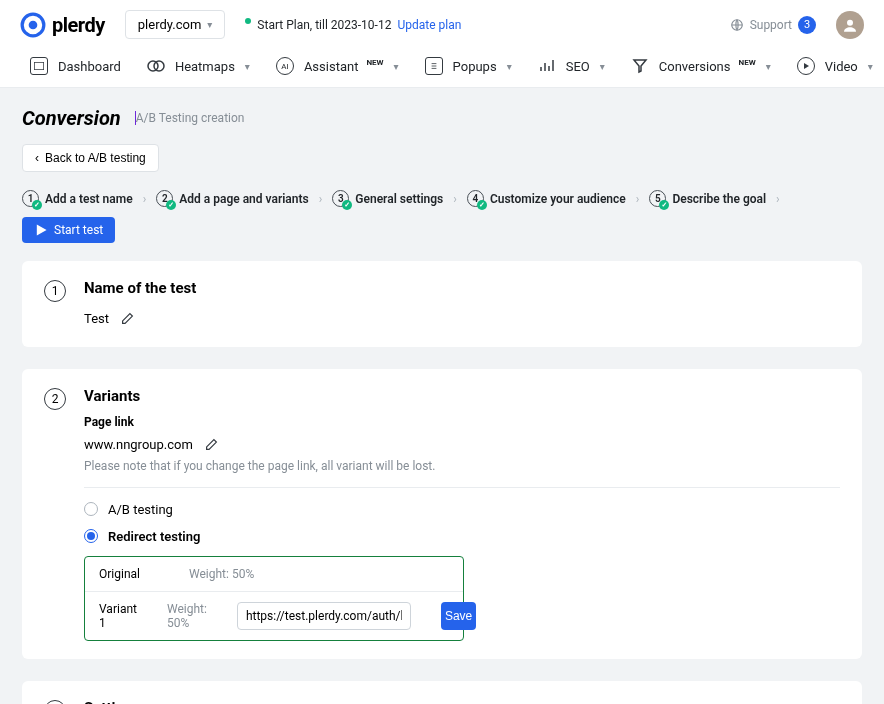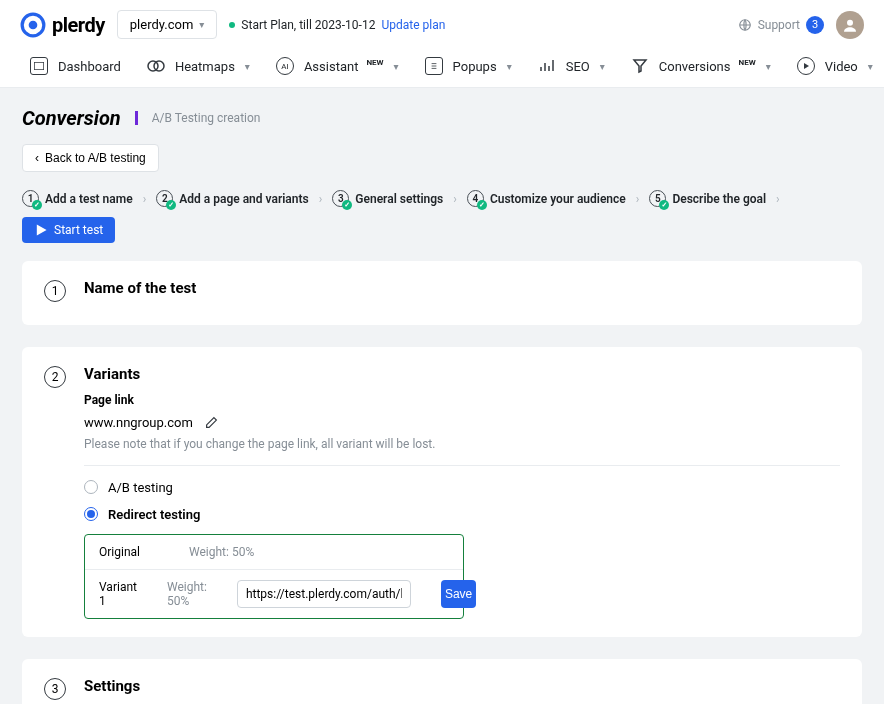--- a/index.html
+++ b/index.html
@@ -1,37 +1,37 @@
 <!DOCTYPE html>
 <html><head>
 <meta charset="utf-8">
 <style>
   * { box-sizing: border-box; }
   body { margin:0; font-family: -apple-system, BlinkMacSystemFont, "Segoe UI", Roboto, Arial, sans-serif; font-size:13px; color:#000; background:#f1f3f5; width:884px; }
   .header { display:flex; align-items:center; justify-content:space-between; padding:10px 20px; background:#fff; }
-  .header-left, .header-right { display:flex; align-items:center; gap:12px; }
+  .header-left, .header-right { display:flex; align-items:center; gap:20px; }
   .logo { display:flex; align-items:center; gap:6px; font-size:20px; font-weight:700; letter-spacing:-0.5px; }
   .logo svg { width:26px; height:26px; }
   .domain-btn { display:flex; align-items:center; gap:6px; border:1px solid #dee2e6; border-radius:4px; padding:6px 12px; font-size:13px; cursor:pointer; background:#fff; }
-  .plan { display:flex; align-items:center; gap:6px; font-size:12px; color:#212529; }
+  .plan { display:flex; align-items:flex-start; gap:6px; font-size:12px; color:#212529; }
   .plan .dot { width:6px; height:6px; border-radius:50%; background:#10b981; }
   .plan .upd { color:#2563eb; cursor:pointer; }
   .support { display:flex; align-items:center; gap:6px; font-size:12px; color:#868e96; cursor:pointer; }
   .support .badge { width:18px; height:18px; border-radius:50%; background:#2563eb; color:#fff; font-size:11px; display:flex; align-items:center; justify-content:center; }
   .avatar { width:28px; height:28px; border-radius:50%; background:#b0a090; display:flex; align-items:center; justify-content:center; color:#fff; font-size:11px; }
   .nav { display:flex; gap:26px; padding:8px 30px 12px; background:#fff; border-bottom:1px solid #e9ecef; }
   .nav-item { display:flex; align-items:center; gap:10px; font-size:13px; color:#212529; cursor:pointer;justify-content:center; }
   .nav-ico { width:18px; height:18px; border:1.5px solid #343a40; border-radius:3px; display:flex; align-items:center; justify-content:center; flex-shrink:0; }
   .nav-ico.round { border-radius:50%; }
   .nav-ico.none { border:none; }
   .new-badge { font-size:8px; font-weight:700; position:relative; top:-4px; margin-left:-2px; }
   .content { padding:18px 22px; }
   .page-title-row { display:flex; align-items:center; gap:14px; margin-bottom:14px; }
   .page-title { font-size:20px; font-weight:700;font-style:italic; }
-  .page-sub { font-size:12px; color:#868e96; border-left:3px solid #6d28d9; padding-left:14px; }
+  .page-sub { font-size:12px; color:#868e96; border-left:1px solid #6d28d9; }
   .back-btn { display:inline-flex; align-items:center; gap:6px; border:1px solid #dee2e6; border-radius:4px; padding:6px 12px; font-size:12px; background:#fff; cursor:pointer; margin-bottom:18px; }
   .steps-row { display:flex; align-items:center; gap:10px; flex-wrap:wrap; margin-bottom:18px; font-size:12px; }
   .step-pill { display:flex; align-items:center; gap:6px; font-weight:600; color:#212529; }
   .step-num-wrap { position:relative; }
   .step-num { width:17px; height:17px; border:1.5px solid #495057; border-radius:50%; display:flex; align-items:center; justify-content:center; font-size:10px; font-weight:600; }
   .step-check { position:absolute; right:-3px; bottom:-3px; width:10px; height:10px; border-radius:50%; background:#10b981; color:#fff; font-size:7px; display:flex; align-items:center; justify-content:center; }
   .sep { color:#adb5bd; }
   .start-btn { display:inline-flex; align-items:center; gap:6px; background:#2563eb; color:#fff; border-radius:4px; padding:6px 12px; font-size:12px; cursor:pointer; }
   .card { background:#fff; border-radius:6px; padding:18px 22px; margin-bottom:22px; }
   .card-head { display:flex; gap:18px; align-items:flex-start; }
@@ -233,20 +233,28 @@
       <span>Start test</span>
     </span>
   </div>
 
   
   <div class="card">
     <div class="card-head">
       <span class="big-num">1</span>
       <div class="card-body">
         <div class="card-title">Name of the test</div>
+        <div class="row-val">
+          <span>Test</span>
+          <span class="pencil">
+            <svg viewBox="0 0 16 16" fill="none" stroke="#343a40" stroke-width="1.5">
+                <path d="M11 2l3 3-9 9H2v-3z"></path>
+              </svg>
+          </span>
+        </div>
       </div>
     </div>
   </div>
 
   
   <div class="card">
     <div class="card-head">
       <span class="big-num">2</span>
       <div class="card-body">
         <div class="card-title">Variants</div>

